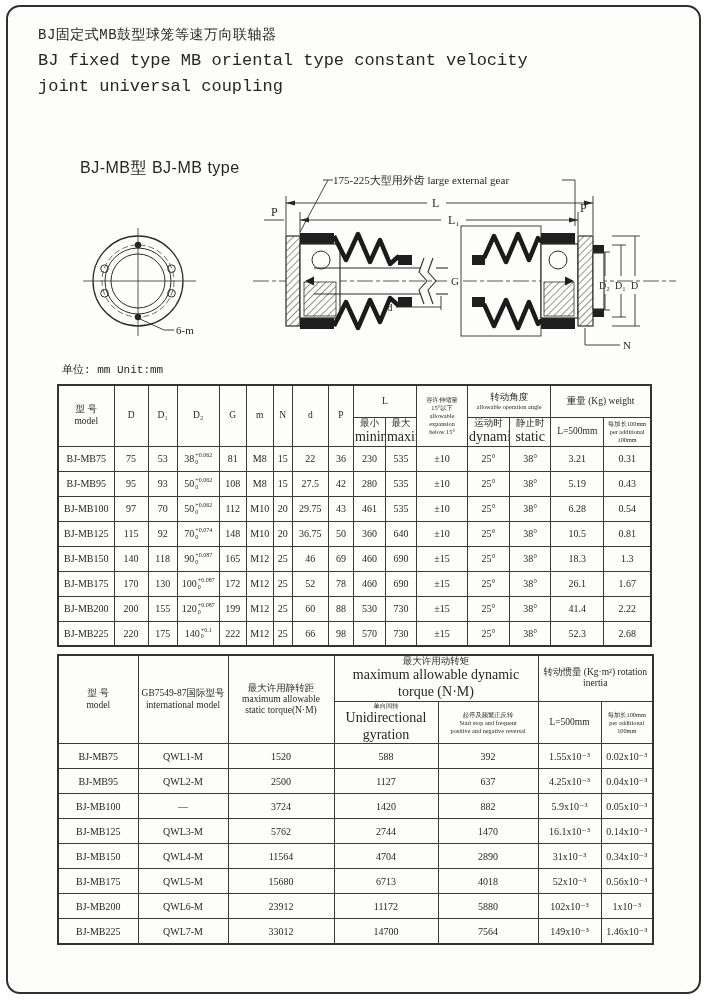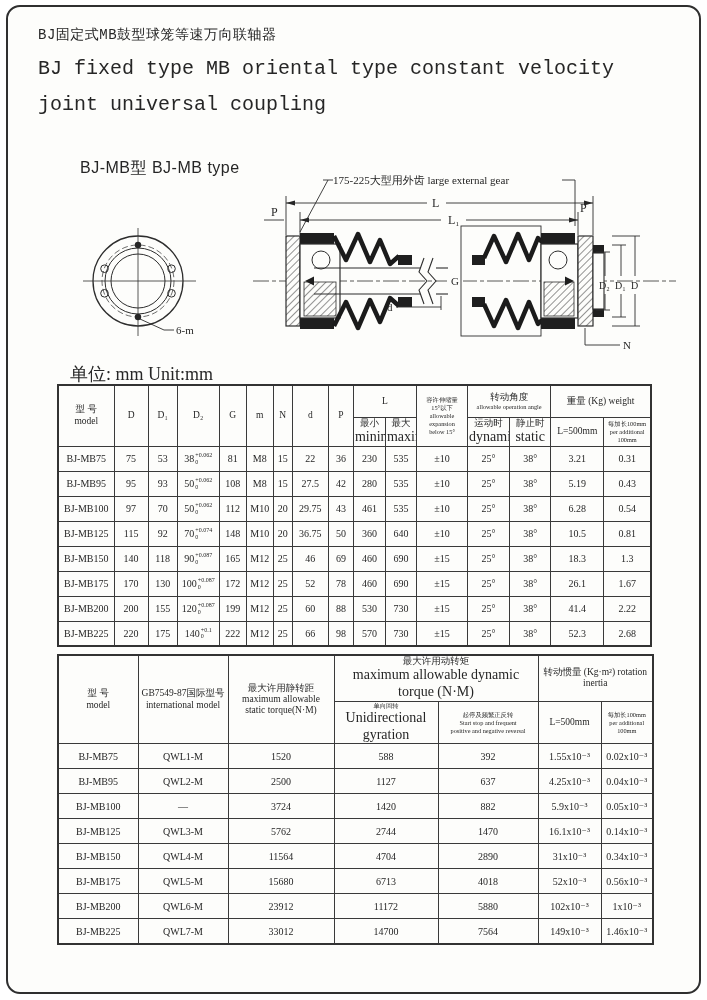--- a/index.html
+++ b/index.html
@@ -1,23 +1,23 @@
 <!DOCTYPE html>
 <html><head>
 <meta charset="utf-8">
 <style>
   *{margin:0;padding:0;box-sizing:border-box}
   html,body{width:707px;height:1000px}
   body{background:#ffffff;font-family:"Liberation Serif","DejaVu Serif",serif;color:#262626;position:relative}
   .frame{position:absolute;left:6px;top:5px;width:695px;height:989px;border:2px solid #2f2f2f;border-radius:14px;background:#fdfdfb}
   .titleblock{position:absolute;left:38px;top:26px;font-family:"Liberation Mono","DejaVu Sans Mono",monospace}
   .title-zh{font-size:14px;letter-spacing:.5px;white-space:nowrap}
-  .title-en{font-size:20px;margin-top:13px;white-space:nowrap}
+  .title-en{font-size:17px;margin-top:7px;white-space:nowrap}
   .section-label{position:absolute;left:80px;top:158px;font-size:16px;font-family:Liberation Sans, sans-serif;letter-spacing:.5px}
-  .unit-label{position:absolute;left:70px;top:362px;font-size:18px;font-family:Liberation Serif, serif}
+  .unit-label{position:absolute;left:62px;top:362px;font-size:11px;font-family:Liberation Mono, monospace}
   .drawing{position:absolute;left:28px;top:148px;width:660px;height:215px}
   svg text{font-family:"Liberation Serif","DejaVu Serif",serif;fill:#262626}
   table{border-collapse:collapse;table-layout:fixed;position:absolute;left:57px;background:#fdfdfb}
   #t1{top:384px;width:595px}
   #t2{top:654px;width:595px}
   th,td{border:1px solid #3a3a3a;text-align:center;vertical-align:middle;font-weight:normal;overflow:hidden;padding:0 1px}
   table{border:2px solid #333}
   th{font-size:9.5px;line-height:1.2}
   td{font-size:10px;height:25px}
   #t1 thead tr:first-child th{height:32px}

